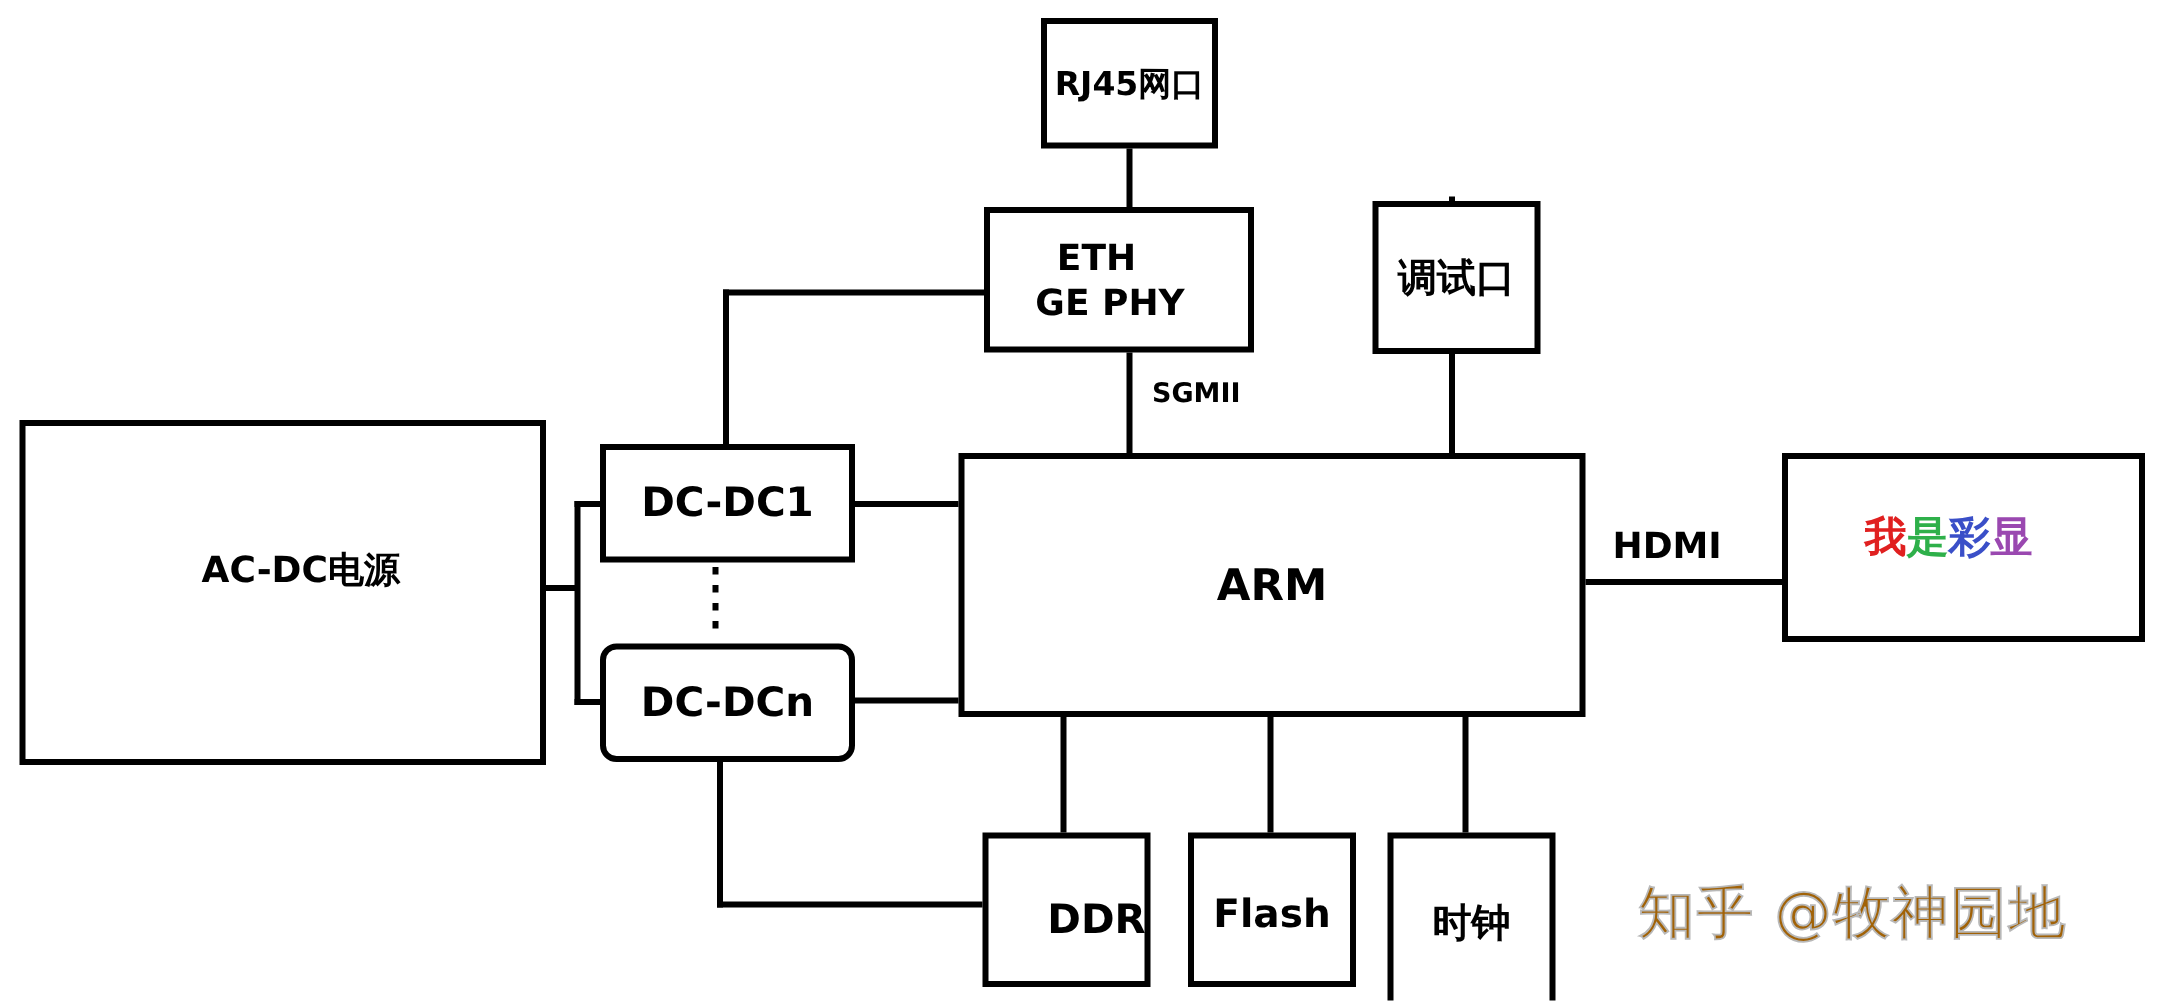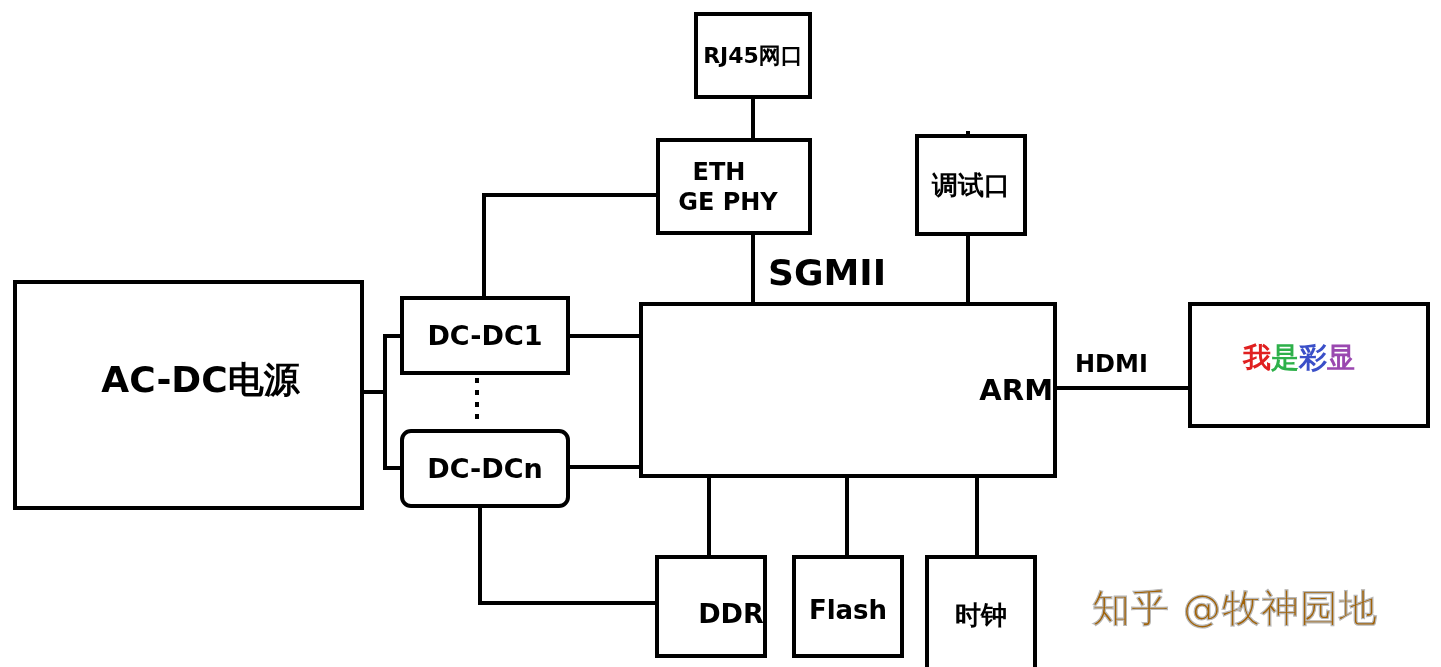--- a/index.html
+++ b/index.html
@@ -42,42 +42,42 @@
 
 <div class="dot" style="left:475px;top:378px;"></div>
 <div class="dot" style="left:475px;top:390px;"></div>
 <div class="dot" style="left:475px;top:402px;"></div>
 <div class="dot" style="left:475px;top:414px;"></div>
 
 <div class="box" style="left:694px;top:12px;width:118px;height:87px;font-size:22px;">
   <span>RJ45网口</span>
 </div>
 
-<div class="box" style="left:656px;top:138px;width:156px;height:97px;font-size:24px;flex-direction:column;line-height:30px;">
+<div class="box" style="left:656px;top:138px;width:180px;height:97px;font-size:24px;flex-direction:column;line-height:30px;">
   <span style="margin-left:-30px;">ETH</span>
   <span style="margin-left:-12px;text-align:right;">GE PHY</span>
 </div>
 
 <div class="box" style="left:915px;top:134px;width:112px;height:102px;font-size:26px;">
   <span>调试口</span>
 </div>
 
-<div class="box" style="left:13px;top:280px;width:351px;height:230px;font-size:36px;padding-left:24px;">
+<div class="box" style="left:13px;top:280px;width:351px;height:230px;font-size:24px;padding-left:24px;">
   <span style="margin-top:-30px;">AC-DC电源</span>
 </div>
 
 <div class="box" style="left:400px;top:296px;width:170px;height:79px;font-size:27px;">
   <span>DC-DC1</span>
 </div>
 
 <div class="box" style="left:400px;top:429px;width:170px;height:79px;font-size:27px;border-radius:11px;">
   <span>DC-DCn</span>
 </div>
 
-<div class="box" style="left:639px;top:302px;width:418px;height:176px;font-size:29px;justify-content:flex-end;">
+<div class="box" style="left:639px;top:302px;width:418px;height:176px;font-size:29px;">
   <span>ARM</span>
 </div>
 
 <div class="box" style="left:1188px;top:302px;width:242px;height:126px;font-size:28px;">
   <span style="margin-left:-20px;margin-top:-14px;">
     <span style="color:#e02020;">我</span><span style="color:#2eb04a;">是</span><span style="color:#3a4fc8;">彩</span><span style="color:#9a48b0;">显</span>
   </span>
 </div>
 
 <div class="box" style="left:655px;top:555px;width:112px;height:103px;font-size:27px;padding-left:40px;">
@@ -85,16 +85,16 @@
 </div>
 
 <div class="box" style="left:792px;top:555px;width:112px;height:103px;font-size:26px;">
   <span style="margin-top:6px;">Flash</span>
 </div>
 
 <div class="box" style="left:925px;top:555px;width:112px;height:121px;font-size:26px;">
   <span>时钟</span>
 </div>
 
-<div class="lbl" style="left:768px;top:252px;font-size:36px;">SGMII</div>
+<div class="lbl" style="left:768px;top:252px;font-size:18px;">SGMII</div>
 <div class="lbl" style="left:1075px;top:350px;font-size:24px;">HDMI</div>
 
 <div class="lbl" style="left:1092px;top:583px;font-size:38px;font-weight:normal;color:#a16207;-webkit-text-stroke:1.2px #b8b8b8;letter-spacing:1px;">知乎 @牧神园地</div>
 
 </body></html>

